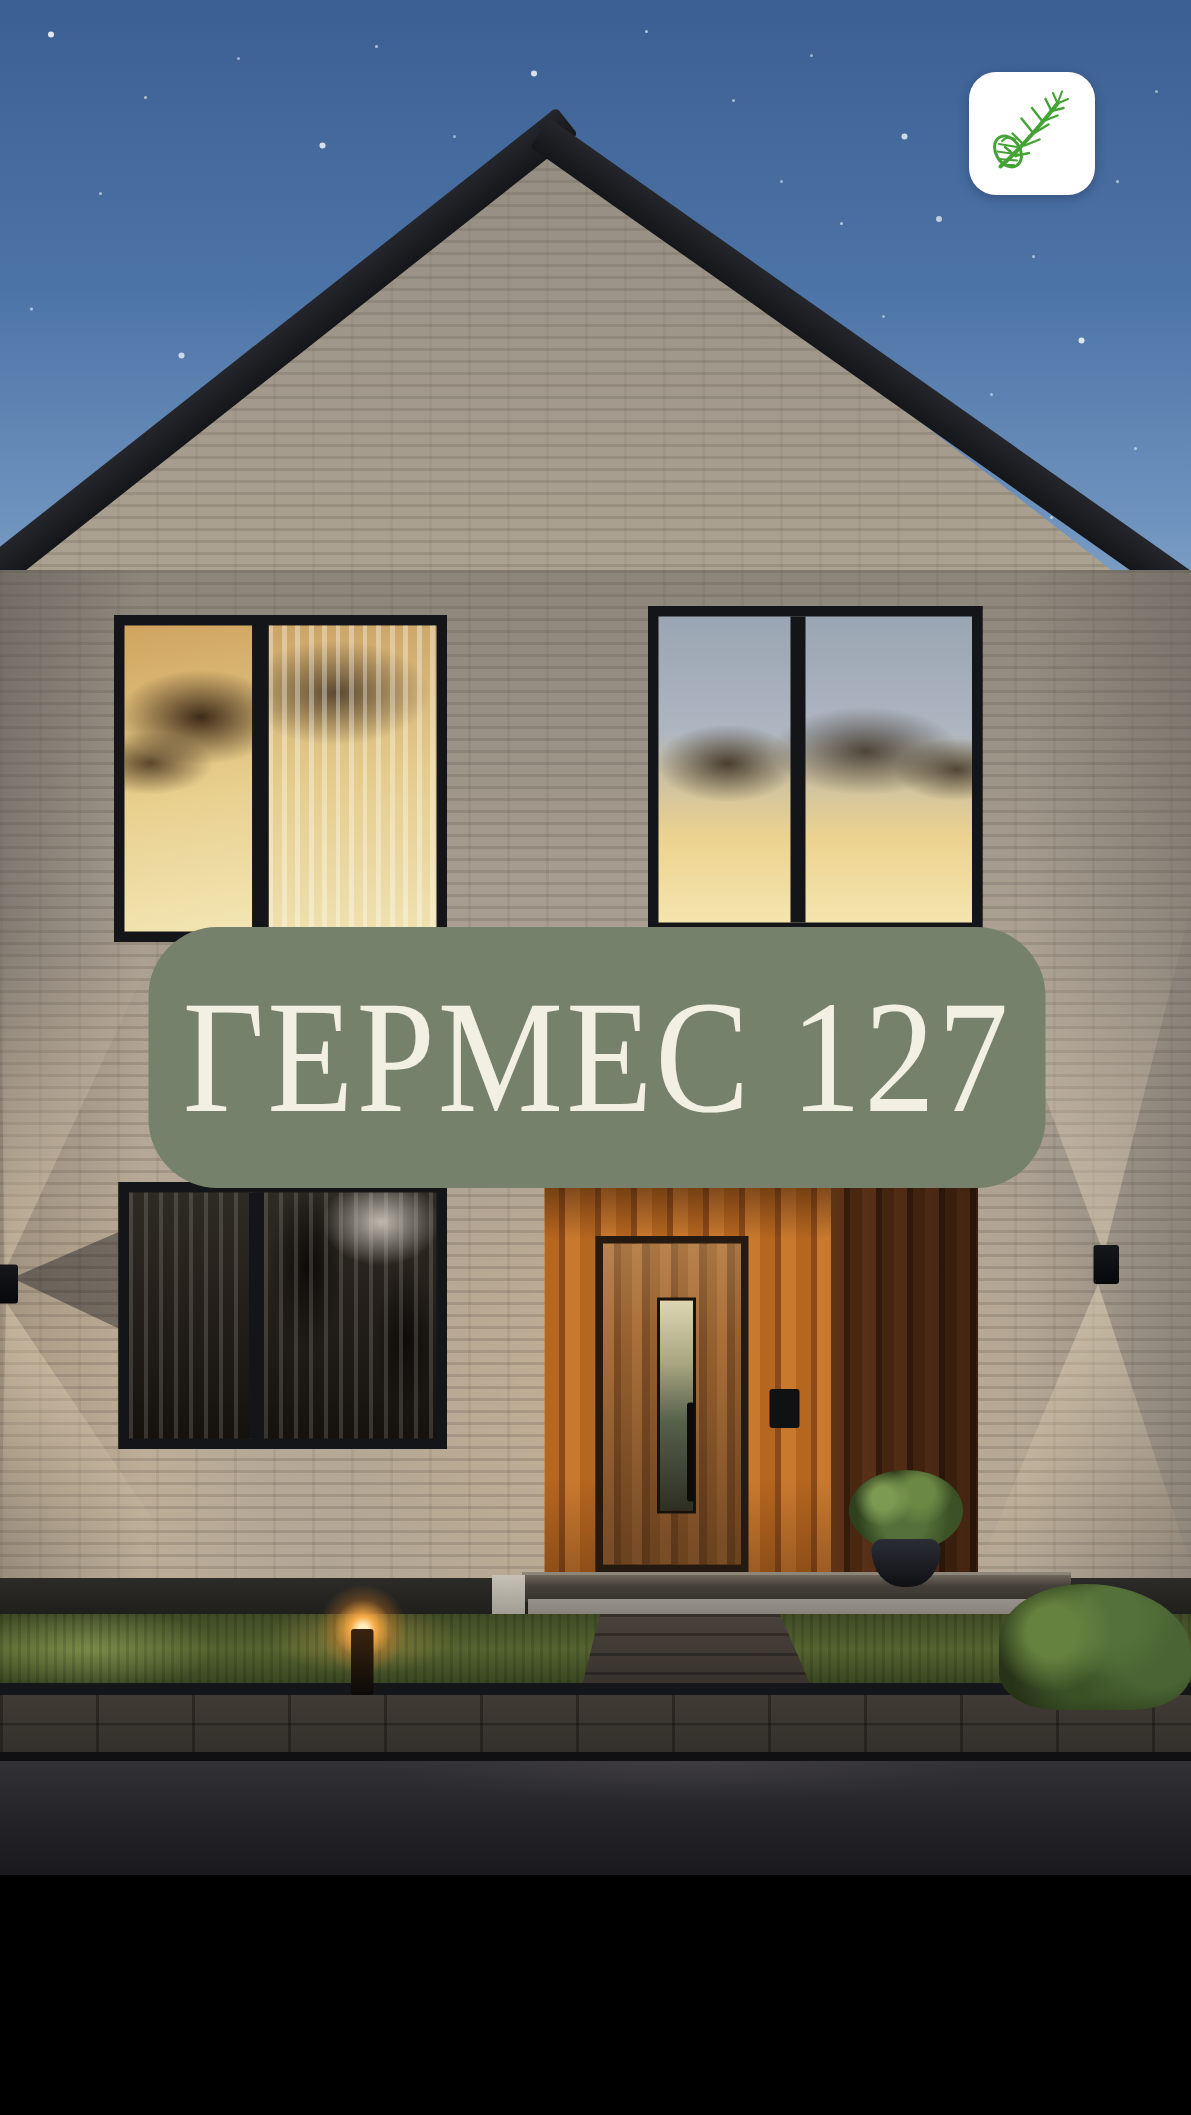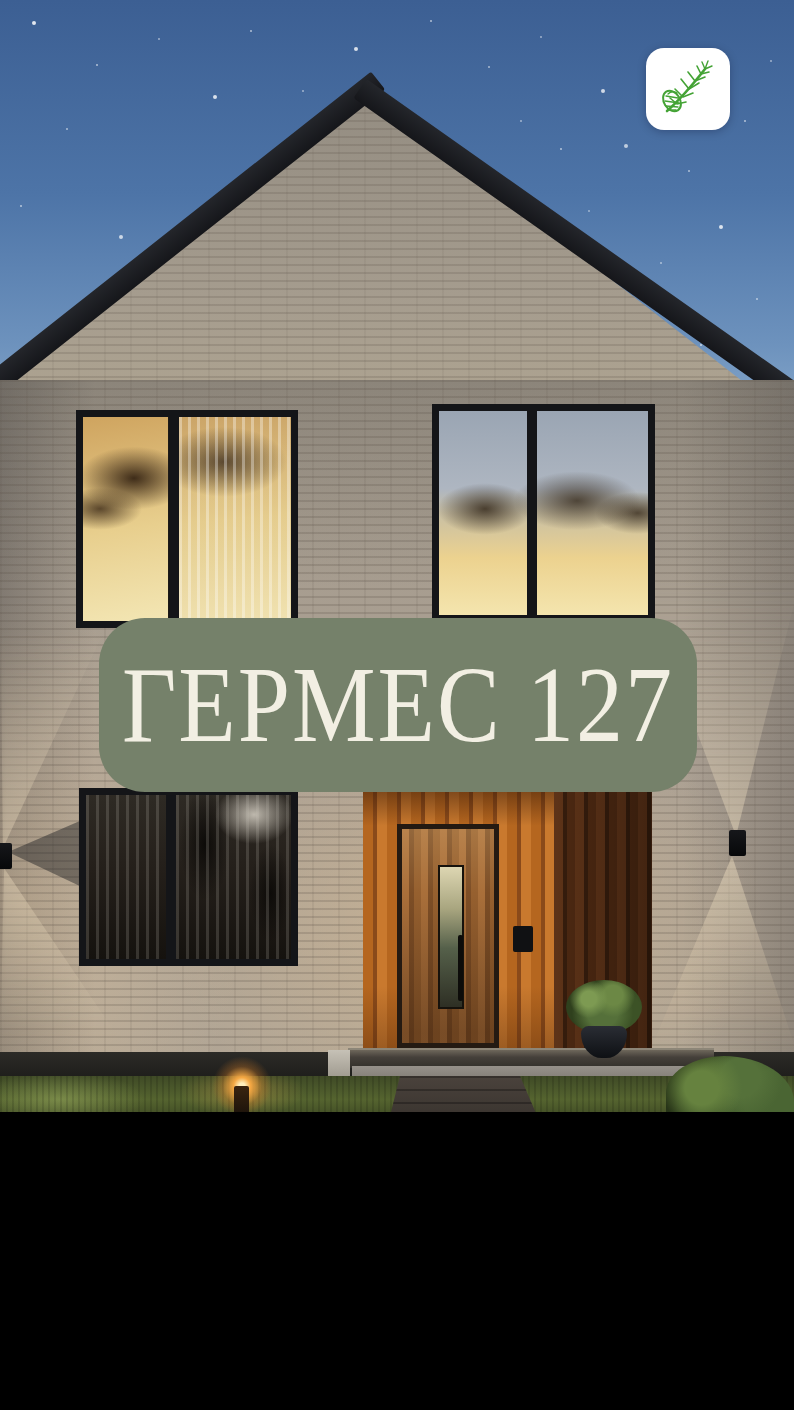--- a/index.html
+++ b/index.html
@@ -1,16 +1,16 @@
 <!DOCTYPE html>
 <html><head>
 <meta charset="utf-8">
 <style>
   html,body{margin:0;padding:0;background:#000;}
-  .stage{position:relative;width:794px;height:1112px;overflow:hidden;background:#06070a;
+  .stage{position:relative;width:794px;height:1250px;overflow:hidden;background:#06070a;
          font-family:"Liberation Sans",sans-serif;}
   .abs{position:absolute;}
 
   
   .sky{left:0;top:0;width:794px;height:430px;
     background:linear-gradient(180deg,#3c5f93 0%,#4d74a7 45%,#6d92bd 80%,#8aabcd 100%);}
   .stars{left:0;top:0;width:2px;height:2px;border-radius:50%;background:transparent;
     box-shadow:
       33px 22px 0 1px rgba(255,255,255,.85), 96px 64px 0 0 rgba(255,255,255,.6),
       158px 38px 0 0 rgba(255,255,255,.5), 214px 96px 0 1px rgba(255,255,255,.8),

